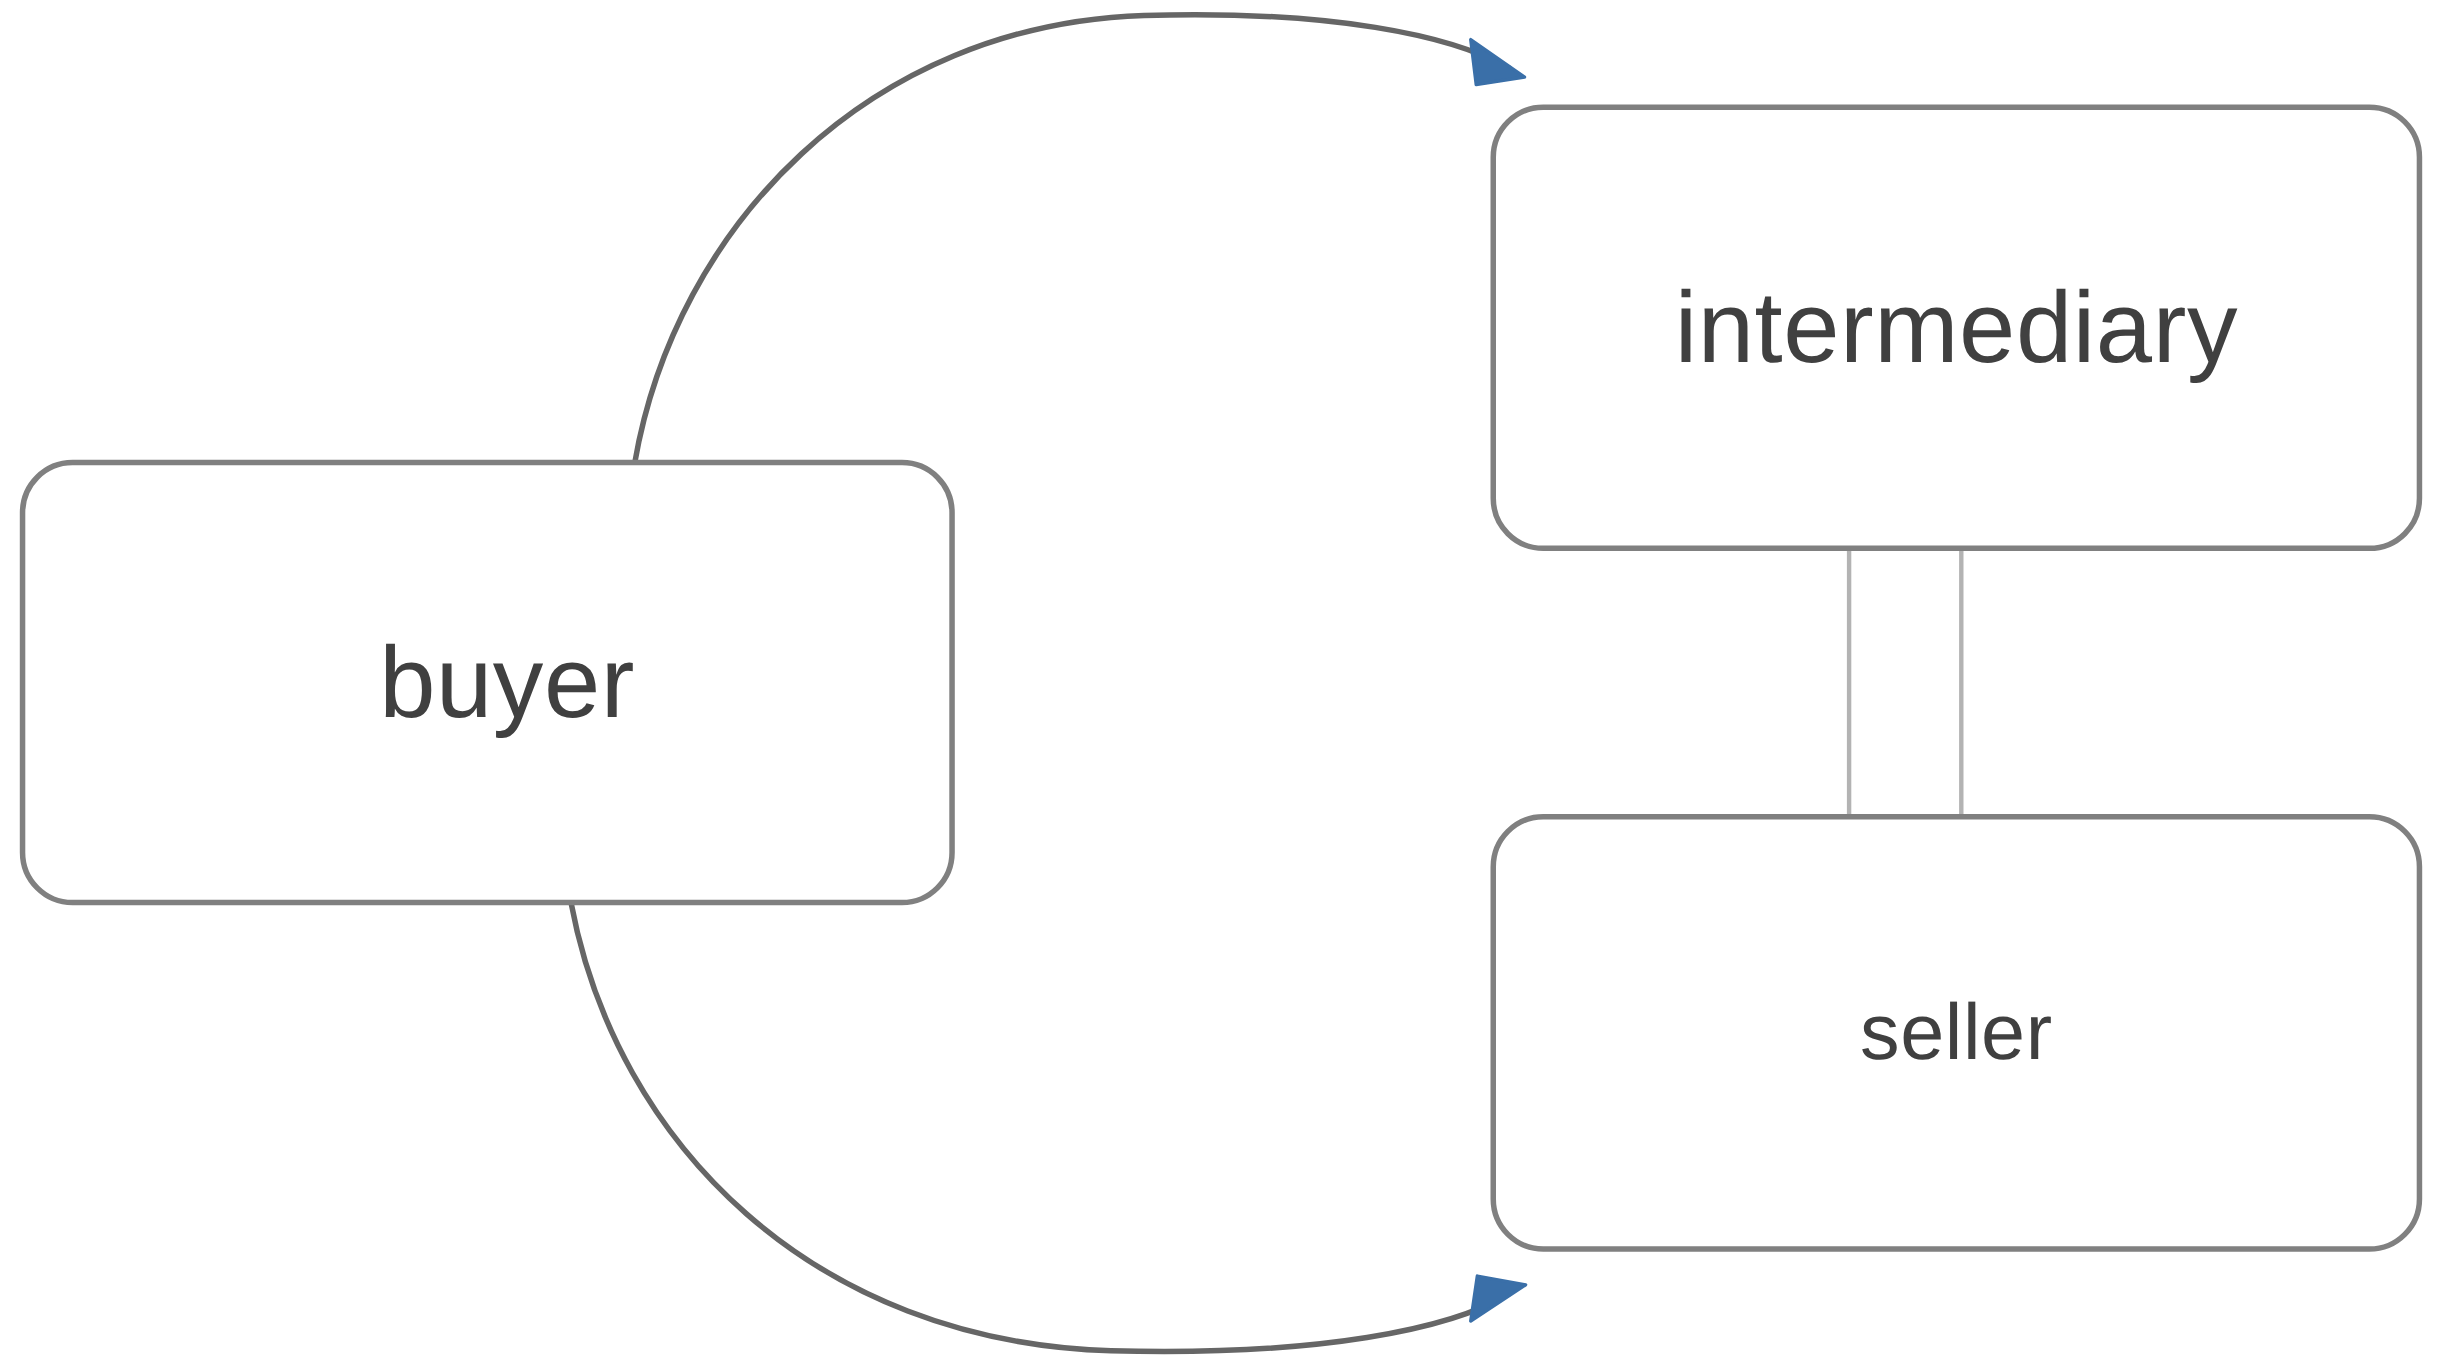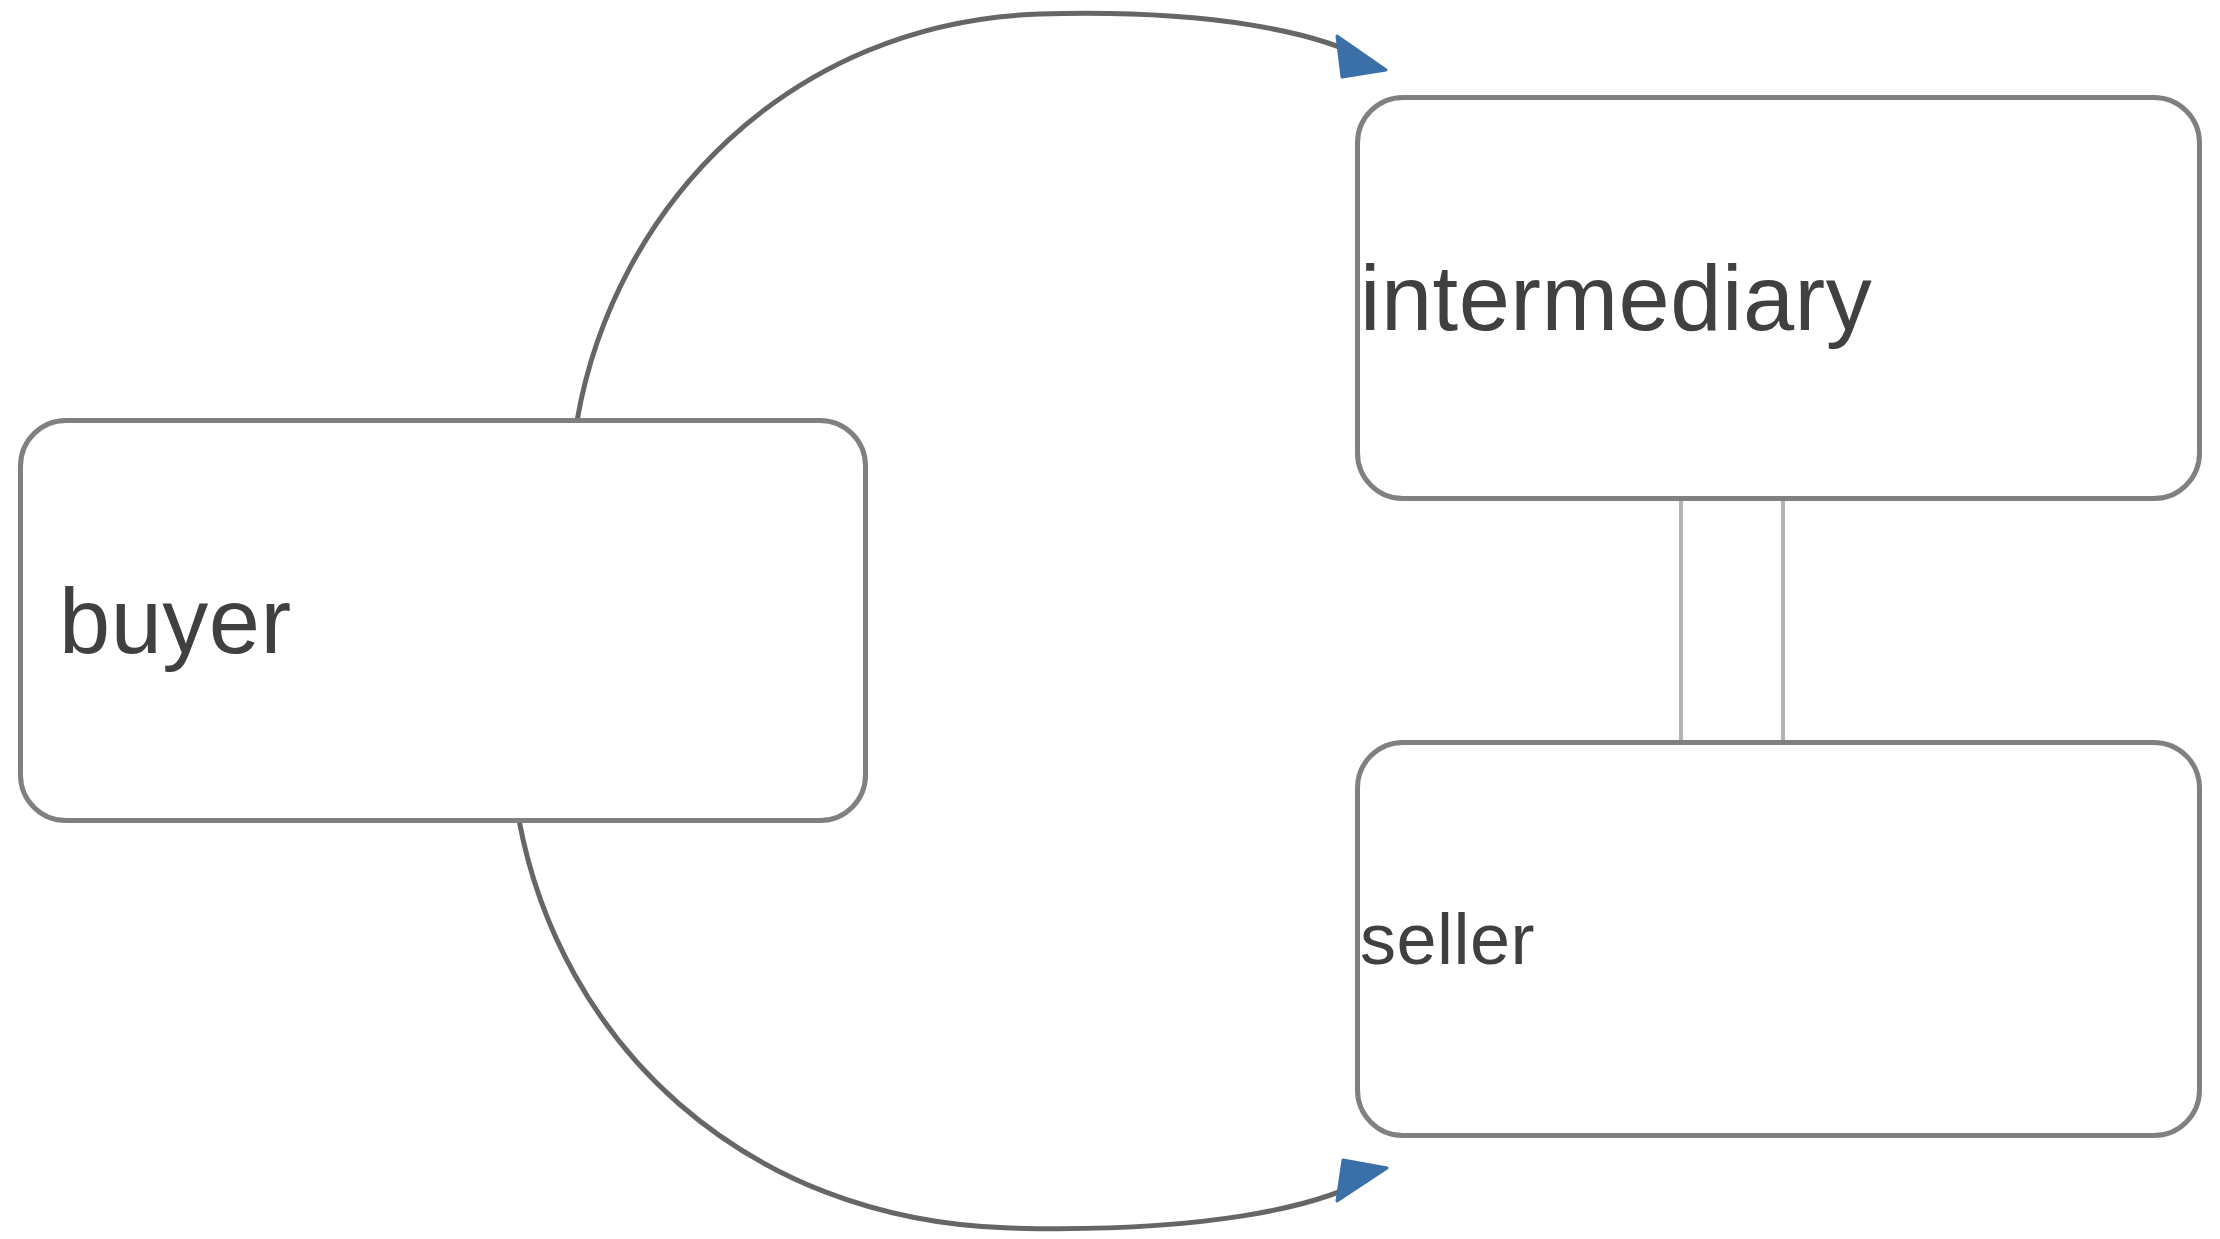--- a/index.html
+++ b/index.html
@@ -24,21 +24,21 @@
     pointer-events: none;
   }
   .node {
     position: absolute;
     box-sizing: border-box;
     background: #ffffff;
     border: 5px solid #808080;
     border-radius: 48px;
     display: flex;
     align-items: center;
-    justify-content: flex-start;
+    justify-content: center;
   }
   .node-label {
     color: #404040;
     font-weight: 400;
     letter-spacing: 0.5px;
     white-space: nowrap;
     line-height: 1;
   }
   #node-buyer {
     left: 18px;

